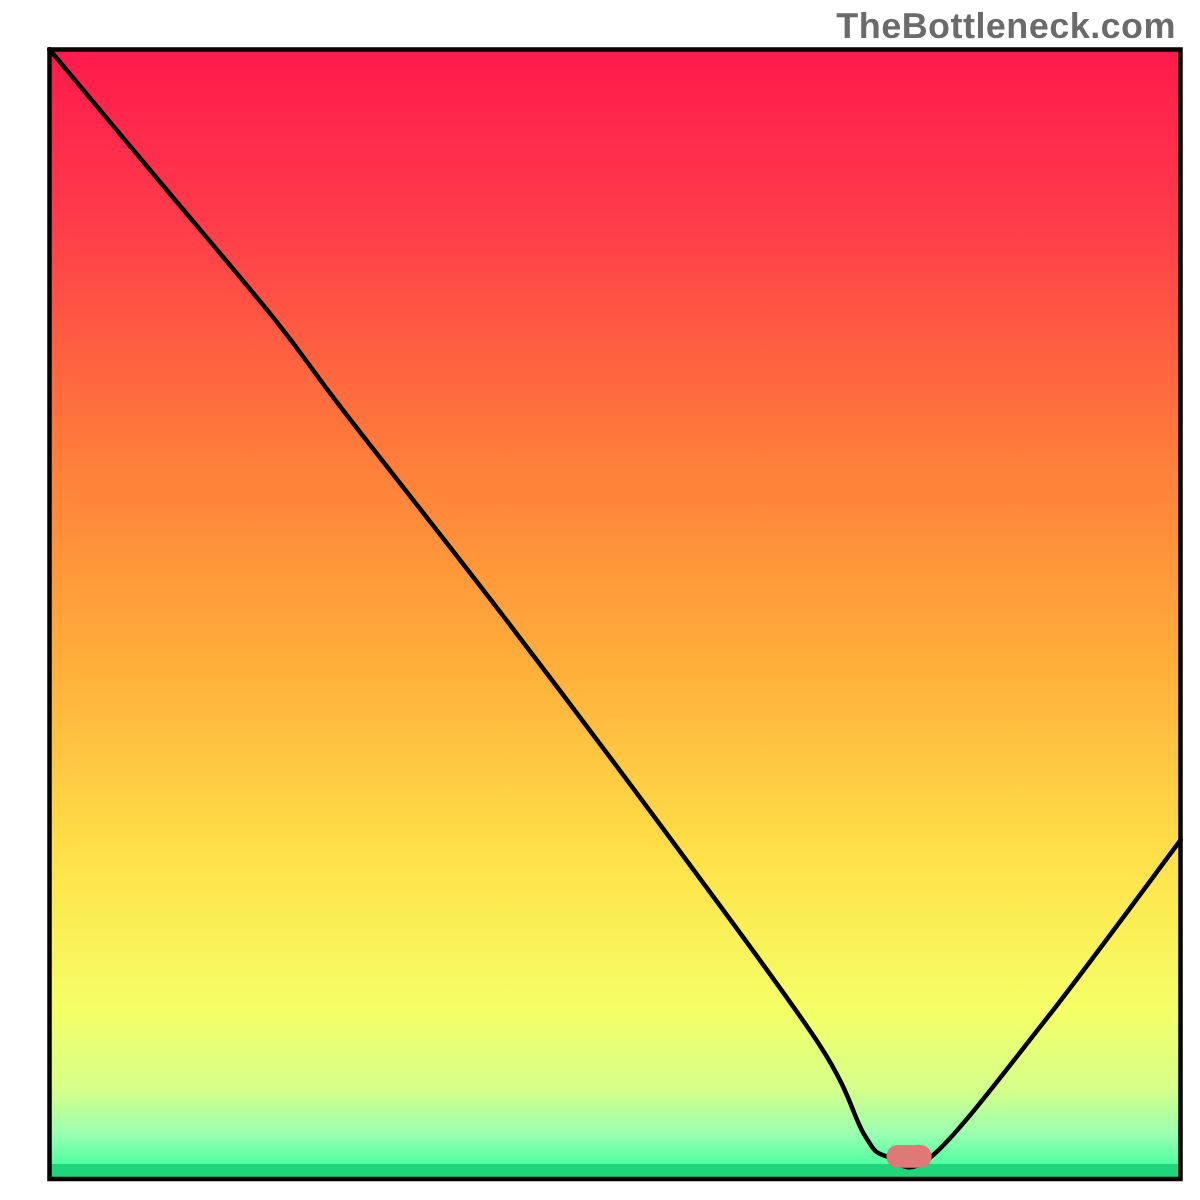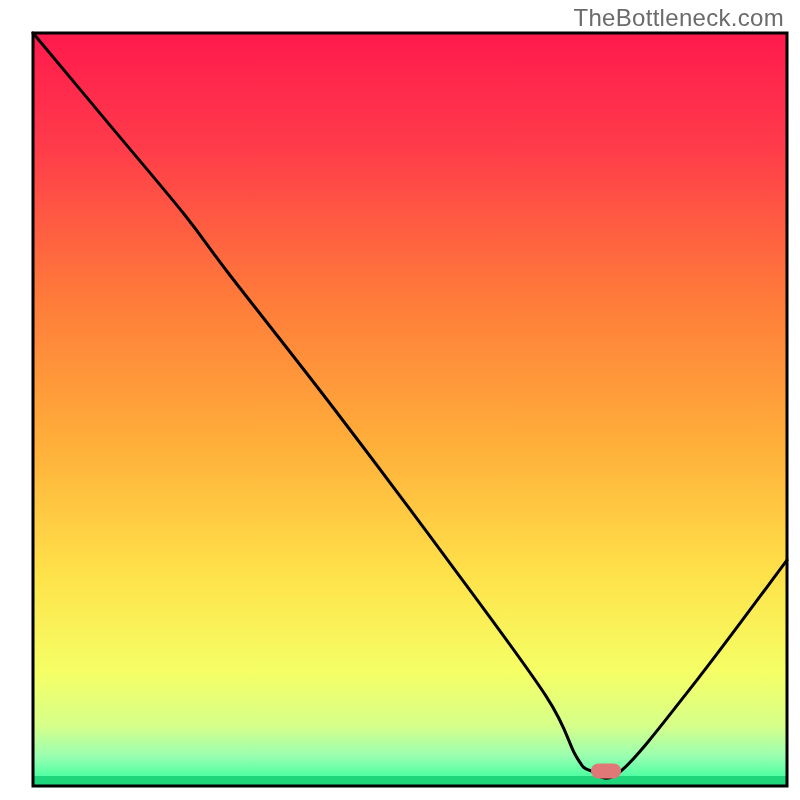--- a/index.html
+++ b/index.html
@@ -14,21 +14,21 @@
     position: relative;
     width: 800px;
     height: 800px;
   }
   .watermark {
     position: absolute;
     top: 4px;
     right: 16px;
     color: #6b6b6b;
     font-size: 24px;
-    font-weight: 400;
+    font-weight: 700;
     letter-spacing: 0.3px;
   }
   svg.chart {
     position: absolute;
     top: 0;
     left: 0;
   }
 </style>
 </head>
 <body>

